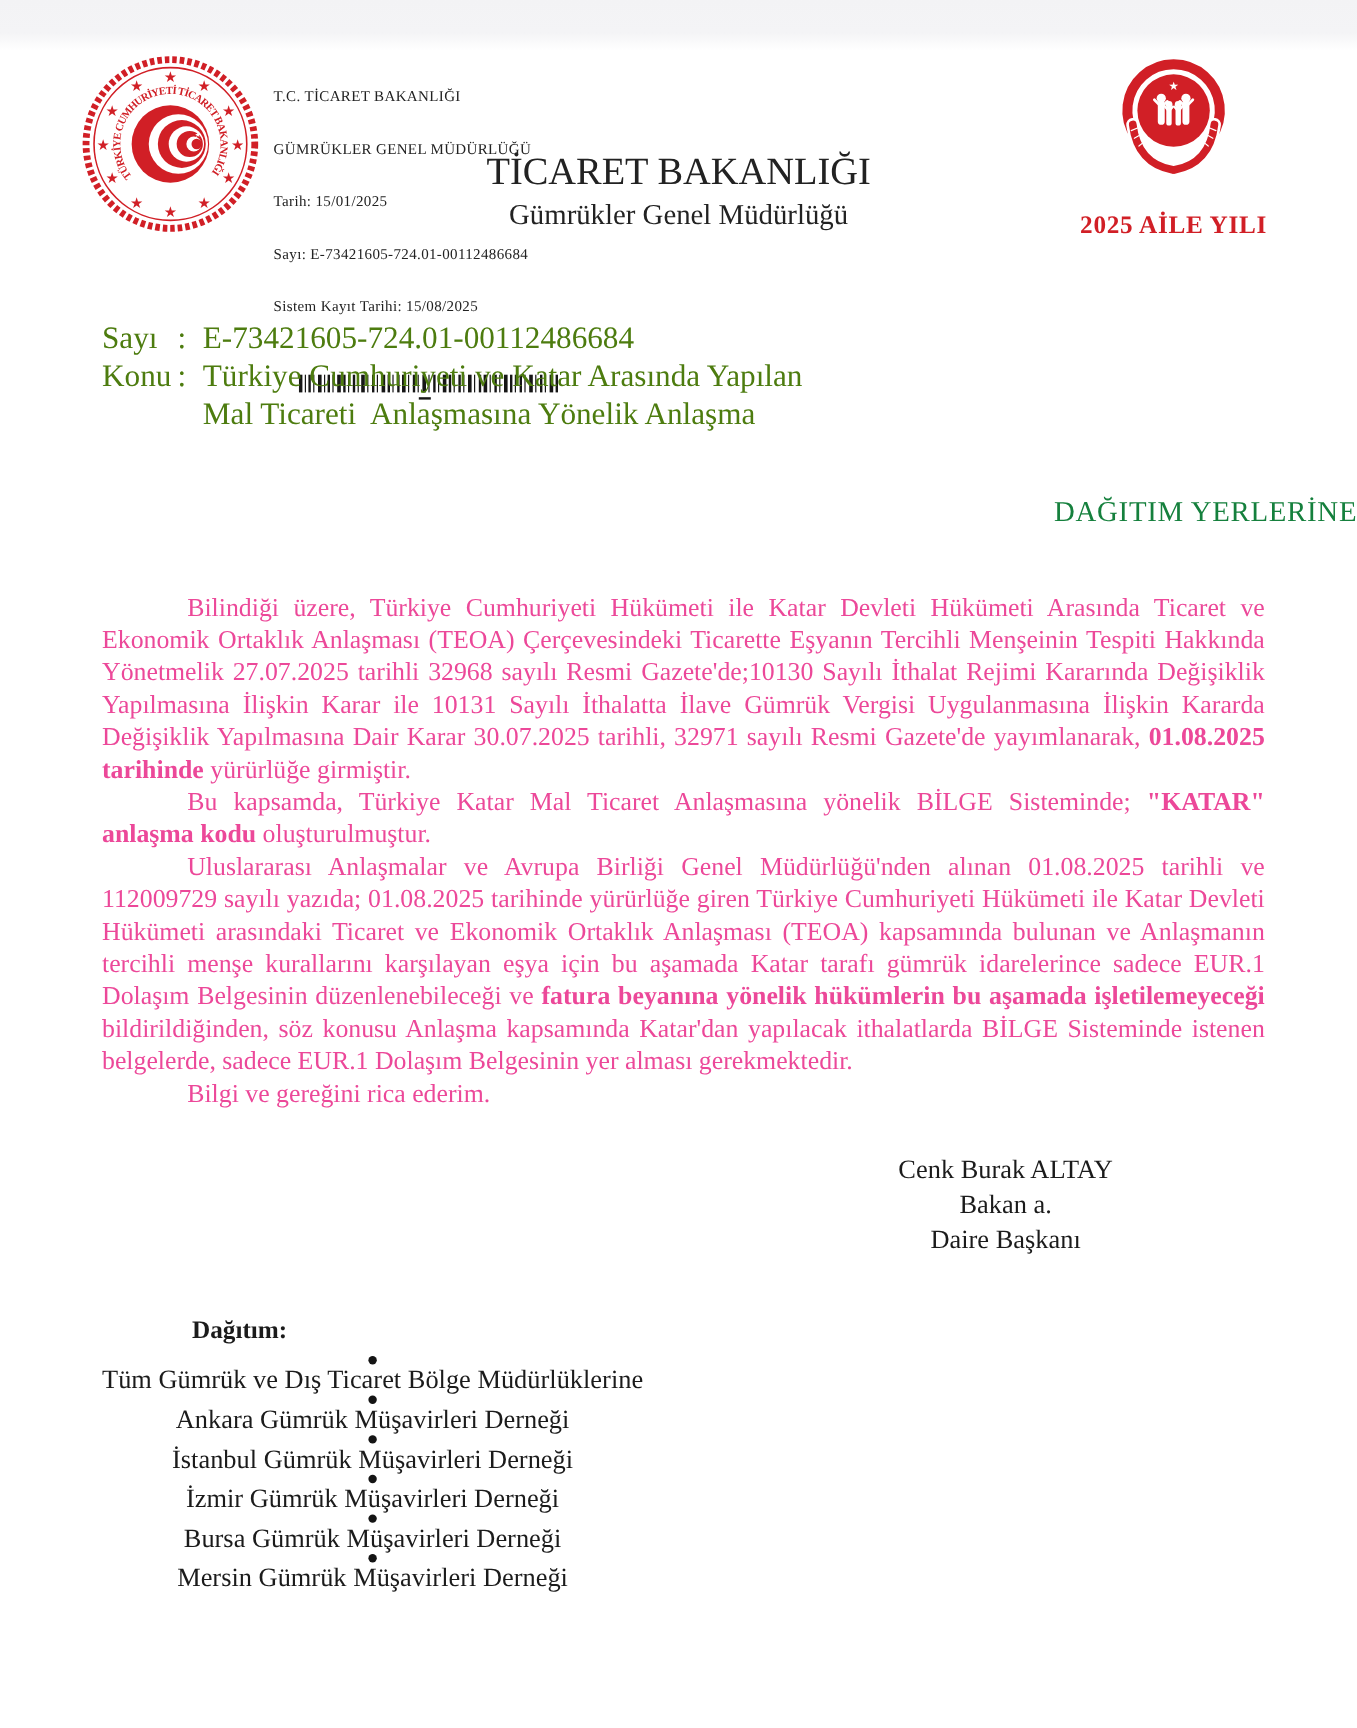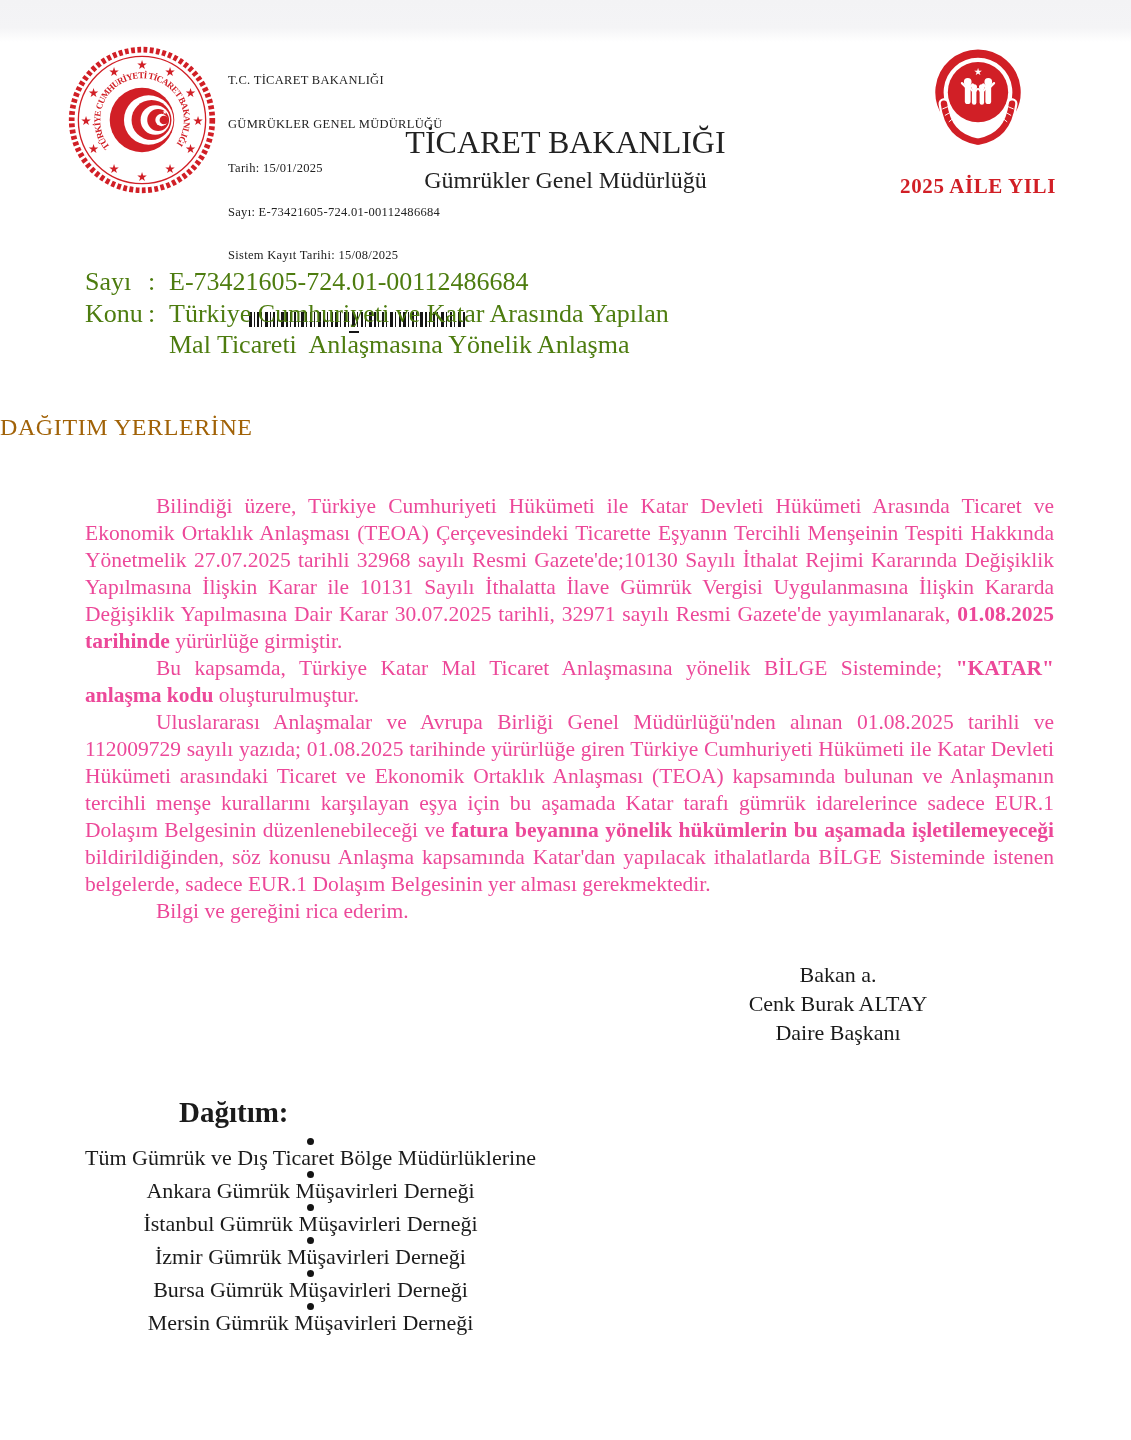--- a/index.html
+++ b/index.html
@@ -22,37 +22,37 @@
   .family-logo { position:absolute; left:892px; top:42px; width:172px; text-align:center; }
   .family-label { color:#d11f26; font-weight:bold; font-size:21px; letter-spacing:0.6px; margin-top:2px; }
 
   
   .meta { position:absolute; left:85px; top:266px; font-size:26px; line-height:31.5px; color:#4d7c0f; }
   .meta-row { display:flex; }
   .meta-label { width:63px; }
   .meta-colon { width:21px; }
   .meta-value { white-space:pre-wrap; }
 
-  .recipient { position:absolute; top:414px; left:0; width:100%; text-align:left;
-    font-size:24px; letter-spacing:0.6px; color:#a16207; }
+  .recipient { position:absolute; top:414px; left:0; width:100%; text-align:right;
+    font-size:24px; letter-spacing:0.6px; color:#15803d; }
 
   
   .body-text { position:absolute; left:85px; right:77px; top:493px;
     font-size:21.5px; line-height:27px; text-align:justify; color:#ec4899; }
   .body-text p { margin:0; text-indent:71px; }
   .body-text p.closing { text-align:left; }
   .body-text b { font-weight:bold; }
 
   
   .signature { position:absolute; left:653px; top:960px; width:370px; text-align:center;
     font-size:22px; line-height:29px; color:#1b1b1b; }
 
   
   .distribution { position:absolute; left:85px; top:1096px; font-size:22px; color:#1b1b1b; }
-  .dist-heading { font-weight:bold; font-size:29px; margin-left:94px; }
+  .dist-heading { font-weight:bold; font-size:21px; margin-left:75px; }
   .dist-list { margin-top:9px; }
   .dist-item { display:flex; align-items:center; height:33px;flex-direction:column; }
   .bullet { flex:0 0 7px; width:7px; height:7px; border-radius:50%; background:#141414;
     margin-left:30px; margin-right:30px; }
 </style>
 </head>
 <body>
 
 <div class="page">
   <div class="top-band"></div>
@@ -216,22 +216,22 @@
   <div class="recipient">DAĞITIM YERLERİNE</div>
 
   <div class="body-text">
     <p><span>Bilindiği üzere, Türkiye Cumhuriyeti Hükümeti ile Katar Devleti Hükümeti Arasında Ticaret ve Ekonomik Ortaklık Anlaşması (TEOA) Çerçevesindeki Ticarette Eşyanın Tercihli Menşeinin Tespiti Hakkında Yönetmelik 27.07.2025 tarihli 32968 sayılı Resmi Gazete'de;10130 Sayılı İthalat Rejimi Kararında Değişiklik Yapılmasına İlişkin Karar ile 10131 Sayılı İthalatta İlave Gümrük Vergisi Uygulanmasına İlişkin Kararda Değişiklik Yapılmasına Dair Karar 30.07.2025 tarihli, 32971 sayılı Resmi Gazete'de yayımlanarak, </span><b>01.08.2025 tarihinde</b><span> yürürlüğe girmiştir.</span></p>
     <p><span>Bu kapsamda, Türkiye Katar Mal Ticaret  Anlaşmasına yönelik BİLGE Sisteminde; </span><b>"KATAR" anlaşma kodu</b><span> oluşturulmuştur.</span></p>
     <p><span>Uluslararası Anlaşmalar ve Avrupa Birliği Genel Müdürlüğü'nden alınan 01.08.2025 tarihli ve 112009729 sayılı yazıda; 01.08.2025 tarihinde yürürlüğe giren Türkiye Cumhuriyeti Hükümeti ile Katar Devleti Hükümeti arasındaki Ticaret ve Ekonomik Ortaklık Anlaşması (TEOA) kapsamında bulunan ve Anlaşmanın tercihli menşe kurallarını karşılayan eşya için bu aşamada Katar tarafı gümrük idarelerince sadece EUR.1 Dolaşım Belgesinin düzenlenebileceği ve </span><b>fatura beyanına yönelik hükümlerin bu aşamada işletilemeyeceği</b><span> bildirildiğinden, söz konusu Anlaşma kapsamında Katar'dan yapılacak ithalatlarda BİLGE Sisteminde istenen belgelerde, sadece EUR.1 Dolaşım Belgesinin yer alması gerekmektedir.</span></p>
     <p class="closing">Bilgi ve gereğini rica ederim.</p>
   </div>
 
   <div class="signature">
+    <div>Cenk Burak ALTAY</div>
     <div>Bakan a.</div>
-    <div>Cenk Burak ALTAY</div>
     <div>Daire Başkanı</div>
   </div>
 
   <div class="distribution">
     <div class="dist-heading">Dağıtım:</div>
     <div class="dist-list">
       <div class="dist-item">
         <span class="bullet"></span>
         <span>Tüm Gümrük ve Dış Ticaret Bölge Müdürlüklerine</span>
       </div>

